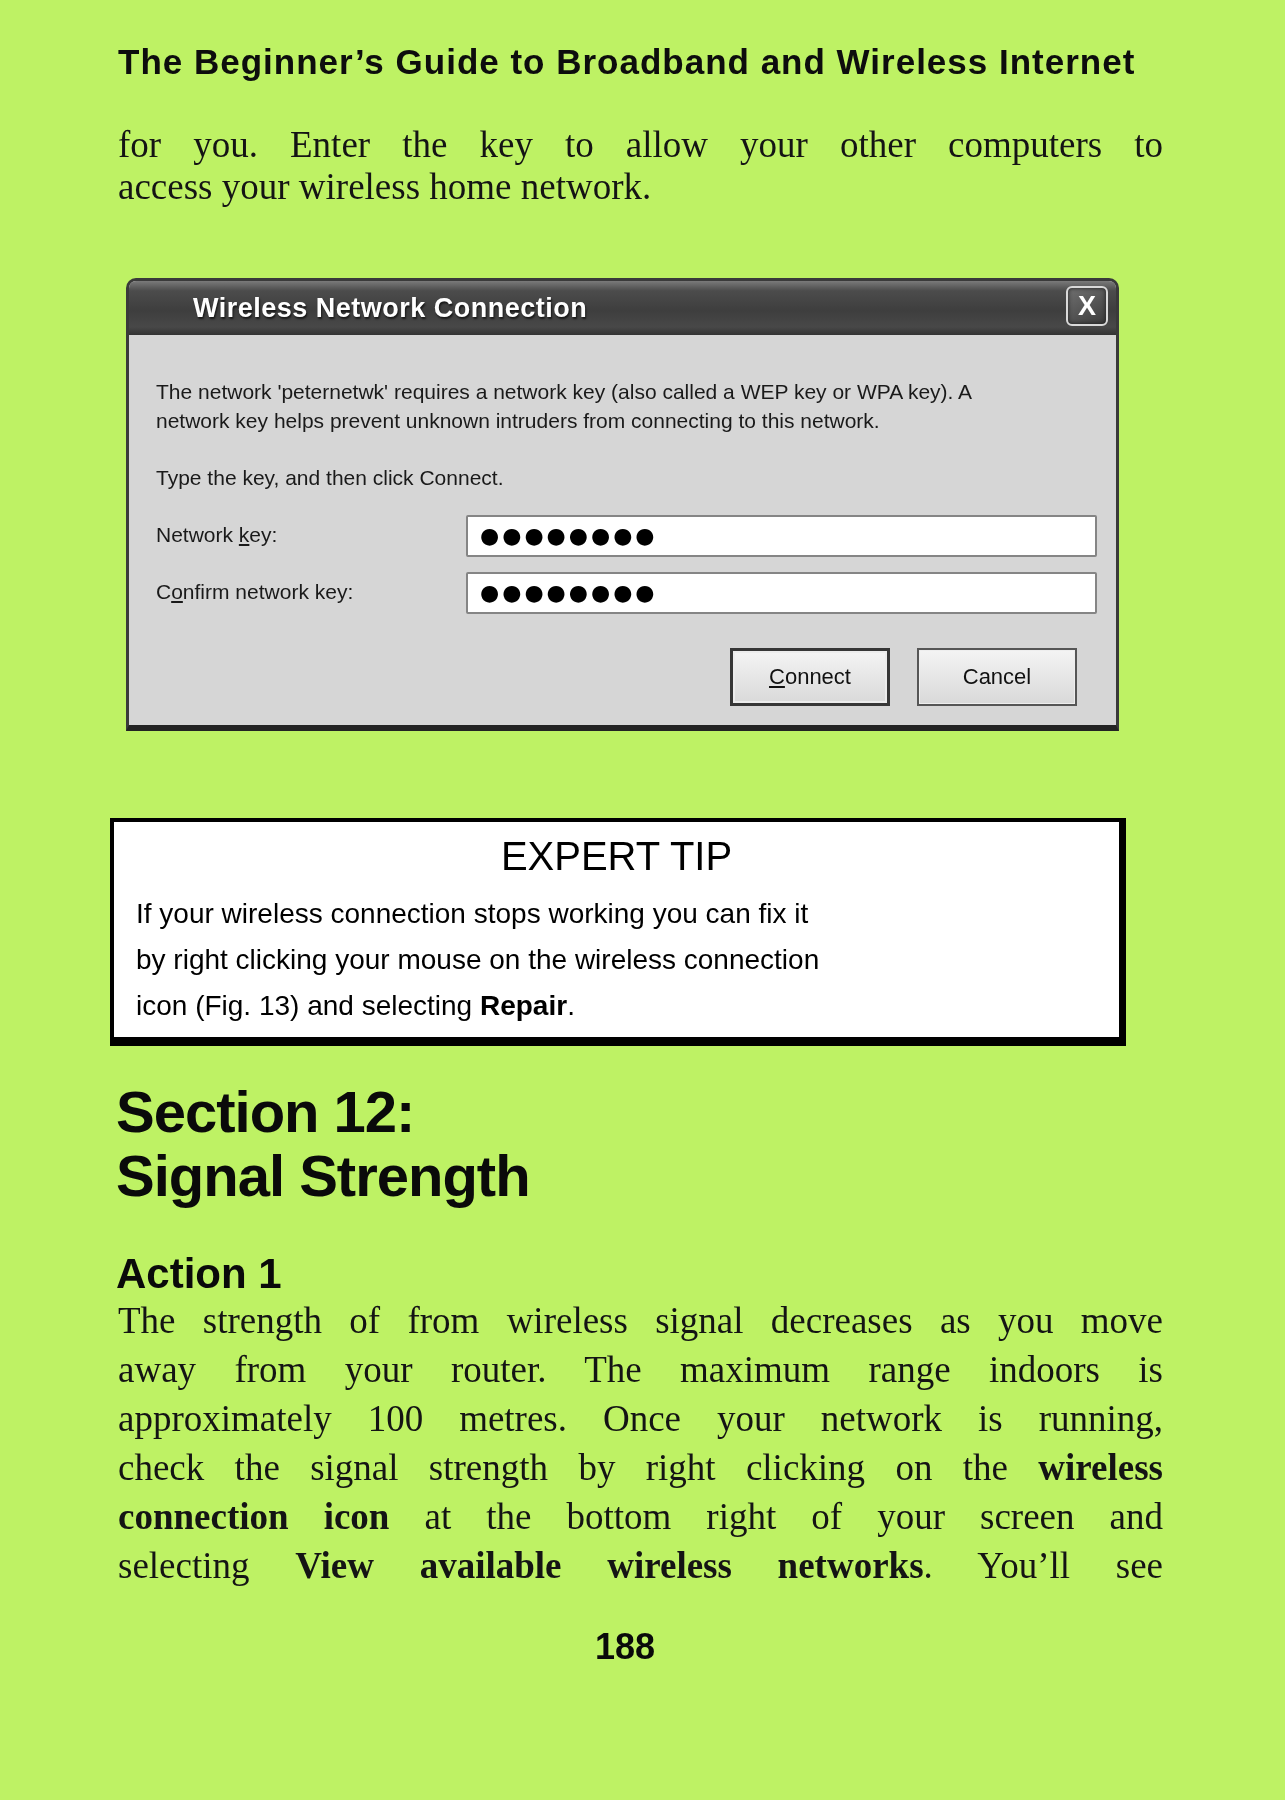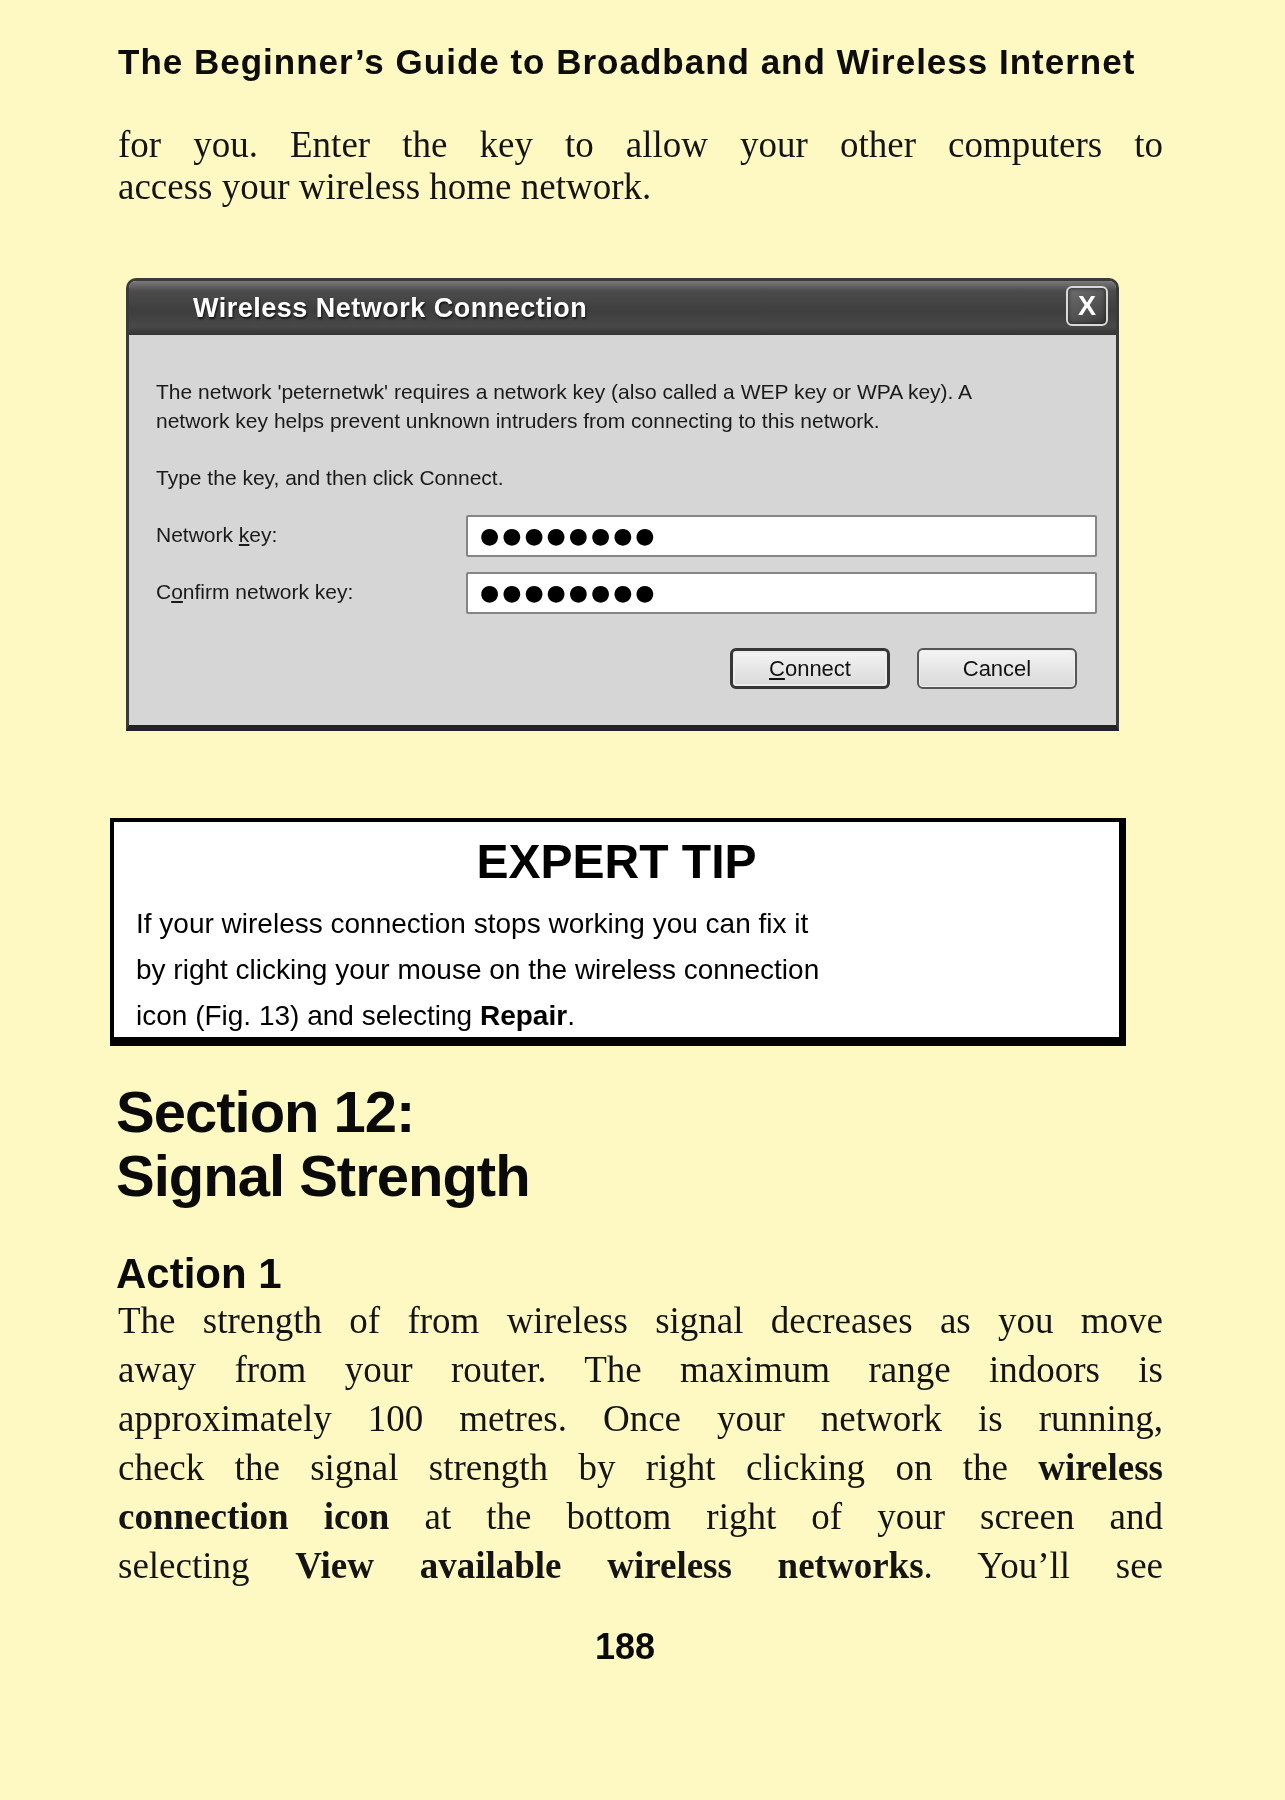--- a/index.html
+++ b/index.html
@@ -1,16 +1,16 @@
 <!DOCTYPE html>
 <html><head>
 <meta charset="utf-8">
 <style>
   html,body{margin:0;padding:0;background:#888;}
-  .page{position:relative;width:1285px;height:1800px;background:#fef9c3;margin:0 auto;overflow:hidden;
+  .page{position:relative;width:1285px;height:1800px;background:#bef264;margin:0 auto;overflow:hidden;
         font-family:"Liberation Serif",serif;color:#111;}
   .abs{position:absolute;}
 
   
   .book-header{left:118px;top:42px;width:1060px;font-family:"Liberation Sans",sans-serif;
     font-weight:bold;font-size:35px;letter-spacing:1px;color:#0d0d0d;white-space:nowrap;}
 
   
   .tline{display:block;}
   .tline span{white-space:pre-wrap;}
@@ -38,34 +38,34 @@
   .instr .tline{white-space:nowrap;}
   .typeline{left:27px;top:131px;font-size:21px;white-space:nowrap;}
   .fldlabel{font-size:21px;white-space:nowrap;}
   .lbl1{left:27px;top:188px;}
   .lbl2{left:27px;top:245px;}
   .u{text-decoration:underline;}
   .field{left:337px;width:631px;height:42px;box-sizing:border-box;background:#ffffff;
     border:2px solid #858585;border-radius:2px;display:flex;align-items:center;padding-left:12px;}
   .f1{top:180px;} .f2{top:237px;}
   .dots{font-family:"DejaVu Sans",sans-serif;font-size:22px;letter-spacing:3px;color:#000;line-height:1;}
-  .dlgbtn{width:160px;height:41px;box-sizing:border-box;top:313px;border-radius:6px;
+  .dlgbtn{width:160px;height:58px;box-sizing:border-box;top:313px;border-radius:0;
     background:linear-gradient(#f4f4f4,#d9d9d9);display:flex;align-items:center;justify-content:center;
     font-size:22px;color:#111;cursor:default;}
   .btn-connect{left:601px;border:3px solid #363636;box-shadow:inset 0 0 0 2px #ececec;}
   .btn-cancel{left:788px;border:2px solid #565656;box-shadow:inset 0 0 0 1px #eee;}
 
   .figcap{left:126px;top:750px;width:993px;text-align:center;font-family:"Liberation Serif",serif;
     font-weight:bold;font-size:31px;color:#0c0c0c;}
 
   
   .tipbox{left:110px;top:818px;width:1016px;height:228px;box-sizing:border-box;background:#fff;
     border:4px solid #000;border-right:7px solid #000;border-bottom:9px solid #000;
     padding:12px 22px 0 22px;font-family:"Liberation Sans",sans-serif;color:#000;}
-  .tiptitle{text-align:center;font-weight:bold;font-size:48px;margin-bottom:12px;}
+  .tiptitle{text-align:center;font-weight:normal;font-size:40px;margin-bottom:12px;}
   .tipbody{font-size:28px;line-height:46px;}
 
   .secheading{left:116px;top:1080px;font-family:"Liberation Sans",sans-serif;font-weight:bold;
     font-size:58px;line-height:64px;letter-spacing:-1px;color:#0a0a0a;}
   .actionhead{left:116px;top:1250px;font-family:"Liberation Sans",sans-serif;font-weight:bold;
     font-size:42px;color:#0a0a0a;}
 
   .pagenum{left:500px;top:1626px;width:250px;text-align:center;font-family:"Liberation Sans",sans-serif;
     font-weight:bold;font-size:36px;color:#0a0a0a;}
 </style>

